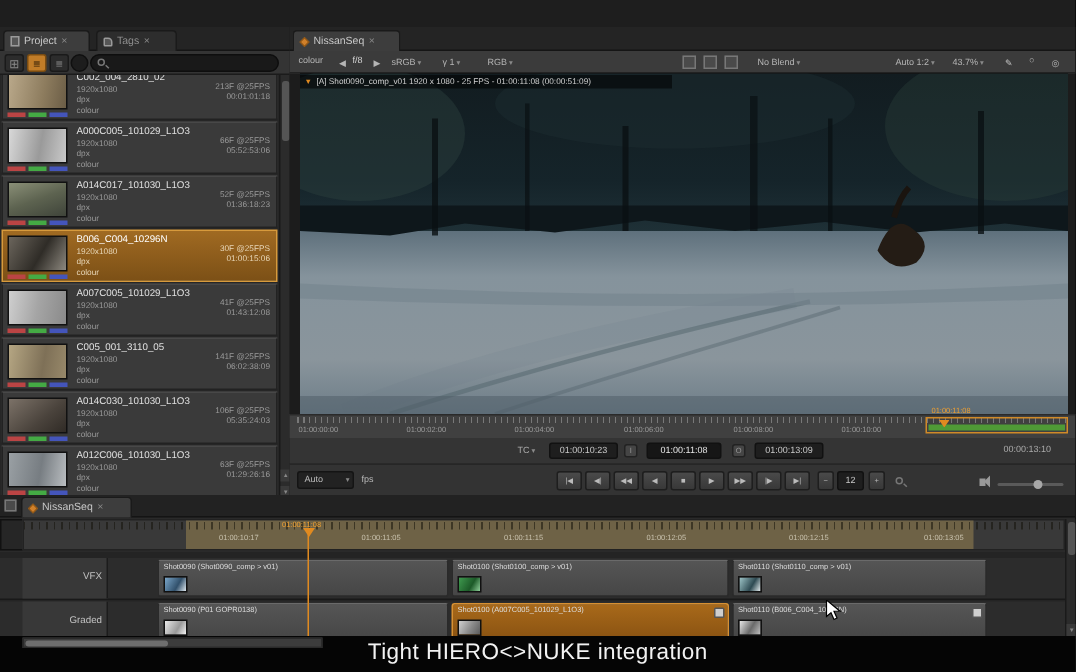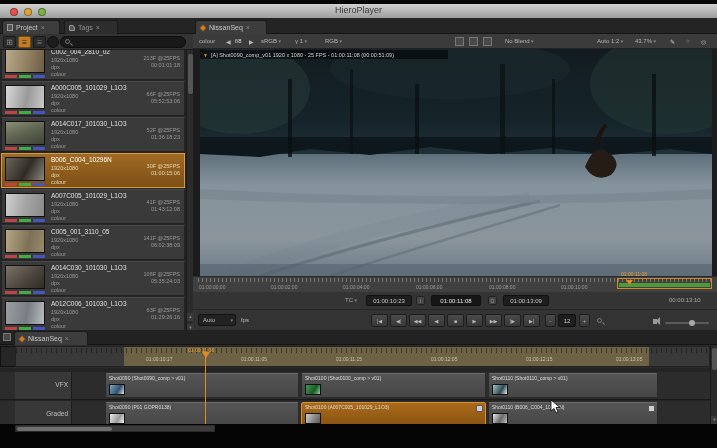--- a/index.html
+++ b/index.html
@@ -146,26 +146,20 @@
   #caption-band { left:0; top:424px; width:717px; height:24px; background:#050505; }
   #caption { left:0; top:426px; width:717px; text-align:center; font-size:15px; color:#f2f2f2; letter-spacing:.3px; }
   #hscroll { left:15px; top:425px; width:200px; height:7px; background:#3c3c3c; border:1px solid #2a2a2a; }
   #hscroll .h { position:absolute; left:1px; top:1px; width:95px; height:4px; background:#6e6e6e; border-radius:2px; }
 </style>
 </head>
 <body>
 
 <div id="stage">
 
-  <div class="abs" id="titlebar">
-    <div class="abs tlight" style="left:10px;background:#e2544d;"></div>
-    <div class="abs tlight" style="left:24px;background:#e0a33a;"></div>
-    <div class="abs tlight" style="left:38px;background:#7cb04a;"></div>
-    <div class="abs" id="win-title">HieroPlayer</div>
-  </div>
 
   <div class="abs" id="left">
     <div class="abs tabbar" style="left:0;top:0;width:193px;height:16px;">
       <div class="tab" style="left:2px;width:58px;">
         <span class="page-ic"></span>
         <span>Project</span>
         <span class="x">×</span>
       </div>
       <div class="tab inactive" style="left:64px;width:54px;">
         <span class="tag-ic"></span>
@@ -475,14 +469,15 @@
   </div>
 
   <svg class="abs" style="left:550px;top:400px;" width="11" height="15">
     <polygon points="1,0 1,11 4,8.5 6,13 8,12 6,7.5 10,7.5" fill="#fff" stroke="#000" stroke-width="0.8"></polygon>
   </svg>
 
   <div class="abs" id="caption-band"></div>
   <div class="abs" id="hscroll">
       <div class="h"></div>
     </div>
+  <div class="abs" id="caption">Tight HIERO&lt;&gt;NUKE integration</div>
 
 </div>
 
 </body></html>

